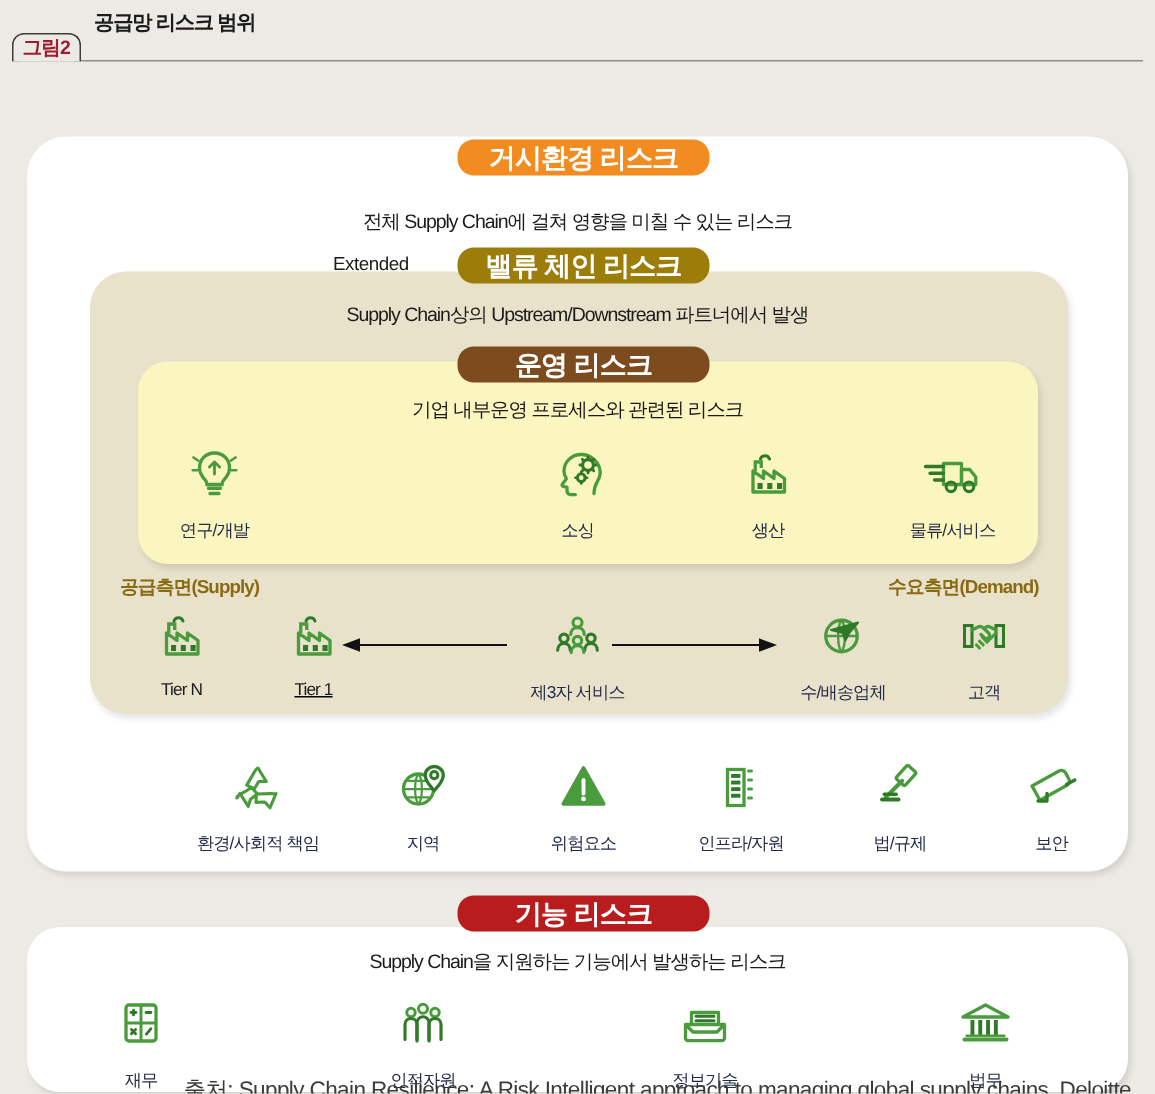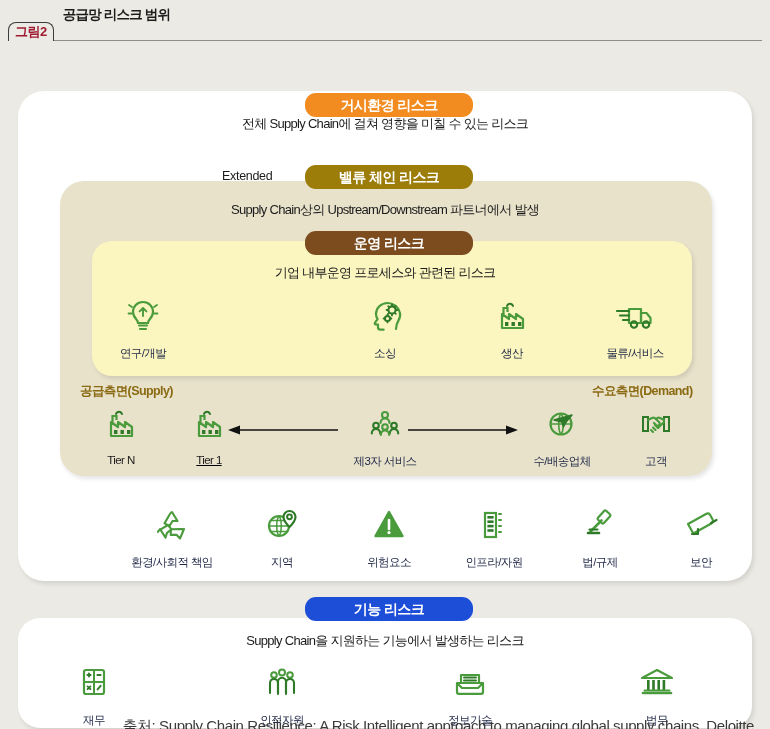--- a/index.html
+++ b/index.html
@@ -81,55 +81,55 @@
     width: 734px; height: 110px;
     background: #ffffff;
     border-radius: 22px;
     box-shadow: 2px 3px 4px rgba(0,0,0,0.10);
   }
 
   
   .badge {
     position: absolute;
     color: #ffffff;
-    font-size: 14px;
+    font-size: 18px;
     font-weight: bold;
     letter-spacing: -0.6px;
     text-align: center;
     line-height: 24px;
     height: 24px;
     border-radius: 11px;
     white-space: nowrap;
     z-index: 5;
   }
   .badge-macro { left: 305px; top: 52px; width: 168px; background: #f28b20; }
   .badge-value { left: 305px; top: 124px; width: 168px; background: #9c7d0a; }
   .badge-ops   { left: 305px; top: 190px; width: 168px; background: #7c4b1e; }
-  .badge-func  { left: 305px; top: 556px; width: 168px; background: #1d4ed8; }
+  .badge-func  { left: 305px; top: 556px; width: 168px; background: #b91c1c; }
 
   .extended-label {
     position: absolute;
     left: 222px; top: 128px;
     font-size: 12.5px;
     color: #1b1b1b;
     letter-spacing: -0.3px;
     z-index: 5;
   }
 
   
   .desc {
     position: absolute;
     width: 100%;
     text-align: center;
     font-size: 13px;
     color: #1b1b1b;
     letter-spacing: -0.7px;
     z-index: 4;
   }
-  .desc-macro { top: 74px; }
+  .desc-macro { top: 98px; }
   .desc-value { top: 160px; }
   .desc-ops   { top: 223px; }
   .desc-func  { top: 591px; }
 
   
   .side-cap {
     position: absolute;
     font-size: 12.5px;
     font-weight: bold;
     color: #8a6a12;

